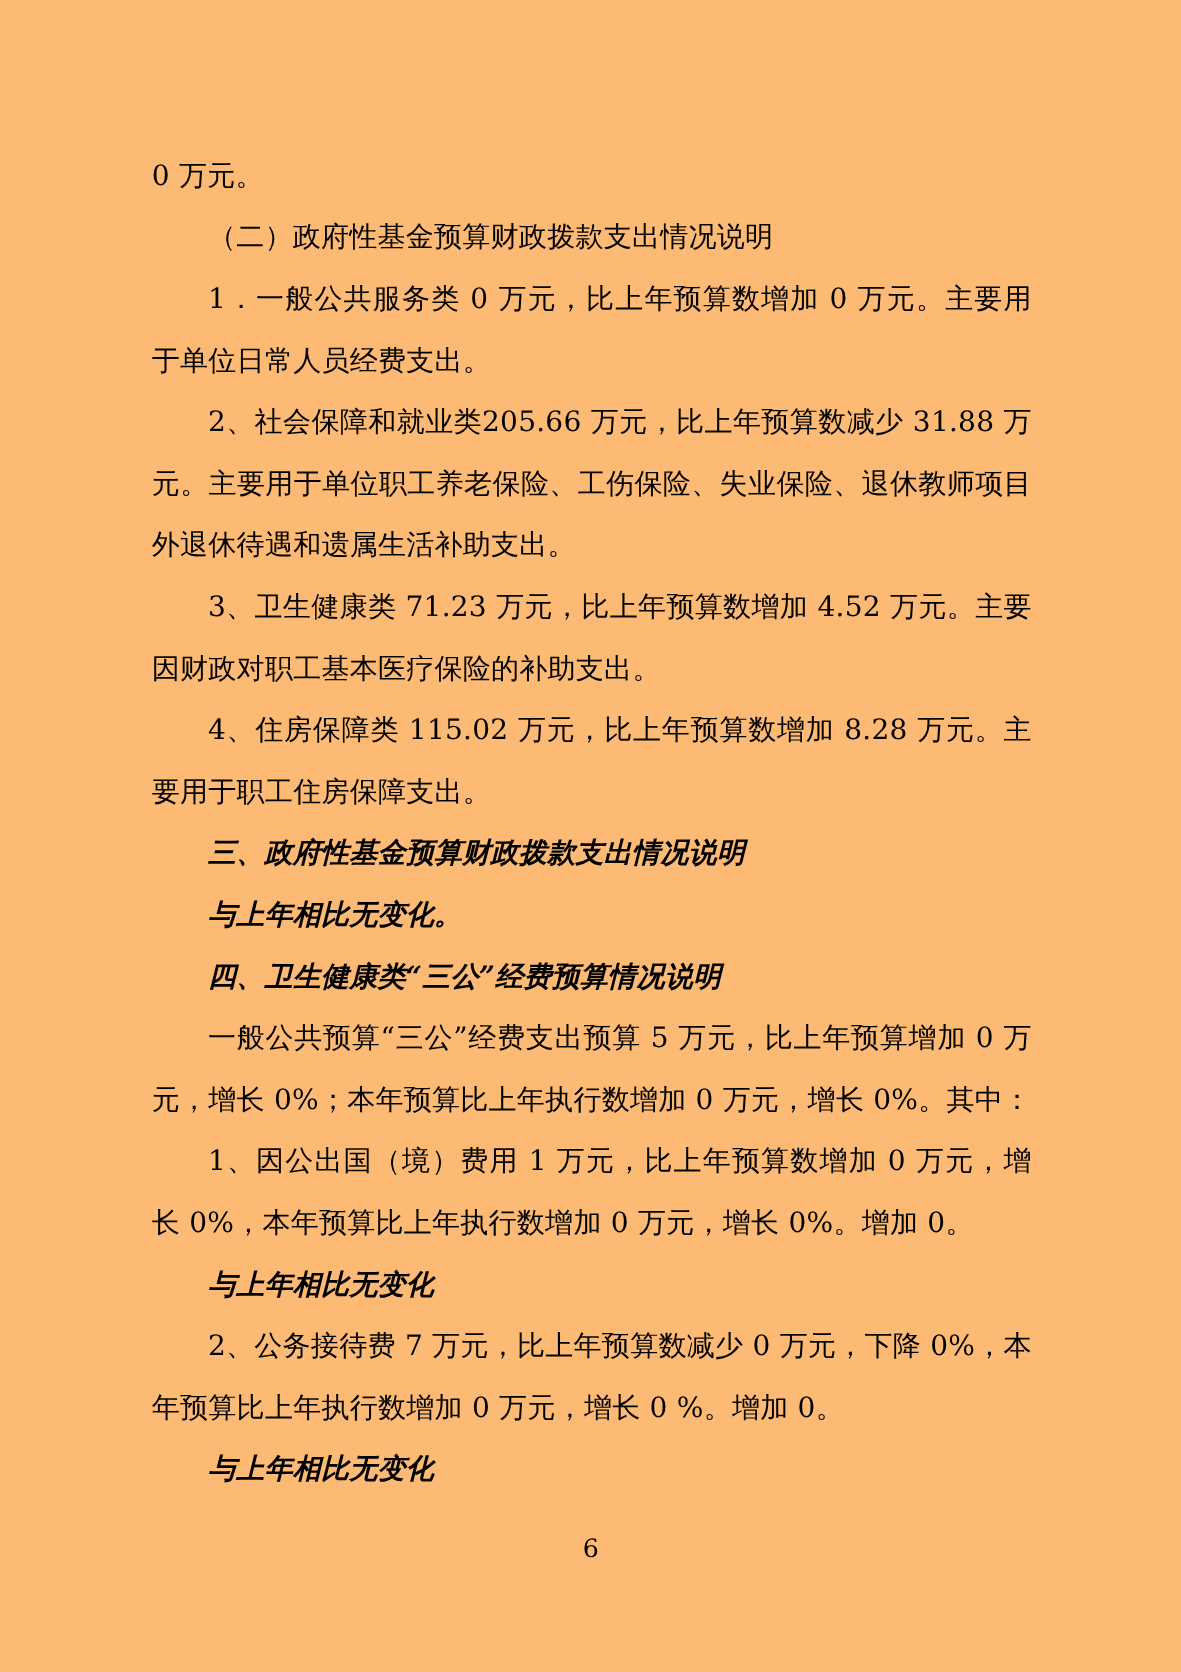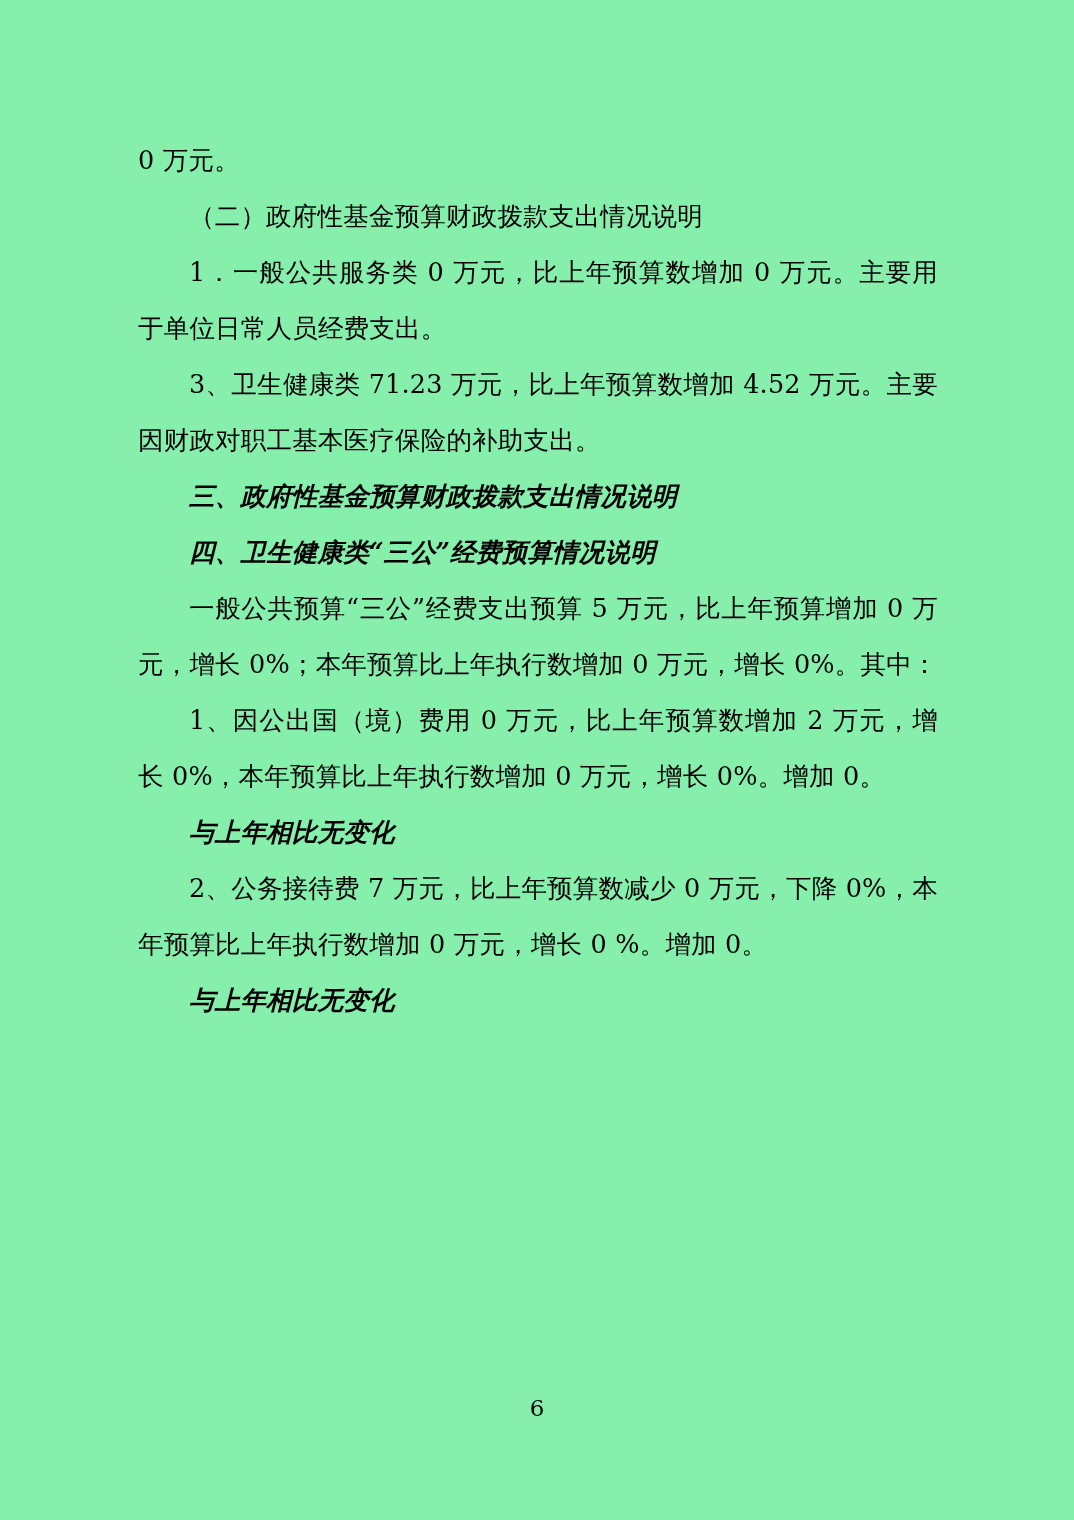--- a/index.html
+++ b/index.html
@@ -5,21 +5,21 @@
   html, body {
     margin: 0;
     padding: 0;
     background: #ffffff;
   }
   .page {
     position: relative;
     width: 1074px;
     height: 1520px;
     margin: 0 auto;
-    background: #86efac;
+    background: #fdba74;
     font-family: "DejaVu Serif", "Liberation Serif", serif;
     color: #000000;
     box-sizing: border-box;
     overflow: hidden;
   }
   .content {
     position: absolute;
     left: 138px;
     top: 132px;
     width: 800px;
@@ -51,23 +51,26 @@
   }
 </style>
 </head>
 <body>
 
 <div class="page">
   <div class="content">
     <p>0 万元。</p>
     <p class="indent">（二）政府性基金预算财政拨款支出情况说明</p>
     <p class="indent">1．一般公共服务类 0 万元，比上年预算数增加 0 万元。主要用于单位日常人员经费支出。</p>
+    <p class="indent">2、社会保障和就业类205.66 万元，比上年预算数减少 31.88 万元。主要用于单位职工养老保险、工伤保险、失业保险、退休教师项目外退休待遇和遗属生活补助支出。</p>
     <p class="indent">3、卫生健康类 71.23 万元，比上年预算数增加 4.52 万元。主要因财政对职工基本医疗保险的补助支出。</p>
+    <p class="indent">4、住房保障类 115.02 万元，比上年预算数增加 8.28 万元。主要用于职工住房保障支出。</p>
     <p class="indent bold">三、政府性基金预算财政拨款支出情况说明</p>
+    <p class="indent bold">与上年相比无变化。</p>
     <p class="indent bold">四、卫生健康类“三公”经费预算情况说明</p>
     <p class="indent">一般公共预算“三公”经费支出预算 5 万元，比上年预算增加 0 万元，增长 0%；本年预算比上年执行数增加 0 万元，增长 0%。其中：</p>
-    <p class="indent">1、因公出国（境）费用 0 万元，比上年预算数增加 2 万元，增长 0%，本年预算比上年执行数增加 0 万元，增长 0%。增加 0。</p>
+    <p class="indent">1、因公出国（境）费用 1 万元，比上年预算数增加 0 万元，增长 0%，本年预算比上年执行数增加 0 万元，增长 0%。增加 0。</p>
     <p class="indent bold">与上年相比无变化</p>
     <p class="indent">2、公务接待费 7 万元，比上年预算数减少 0 万元，下降 0%，本年预算比上年执行数增加 0 万元，增长 0 %。增加 0。</p>
     <p class="indent bold">与上年相比无变化</p>
   </div>
   <div class="page-number">6</div>
 </div>
 
 </body></html>

